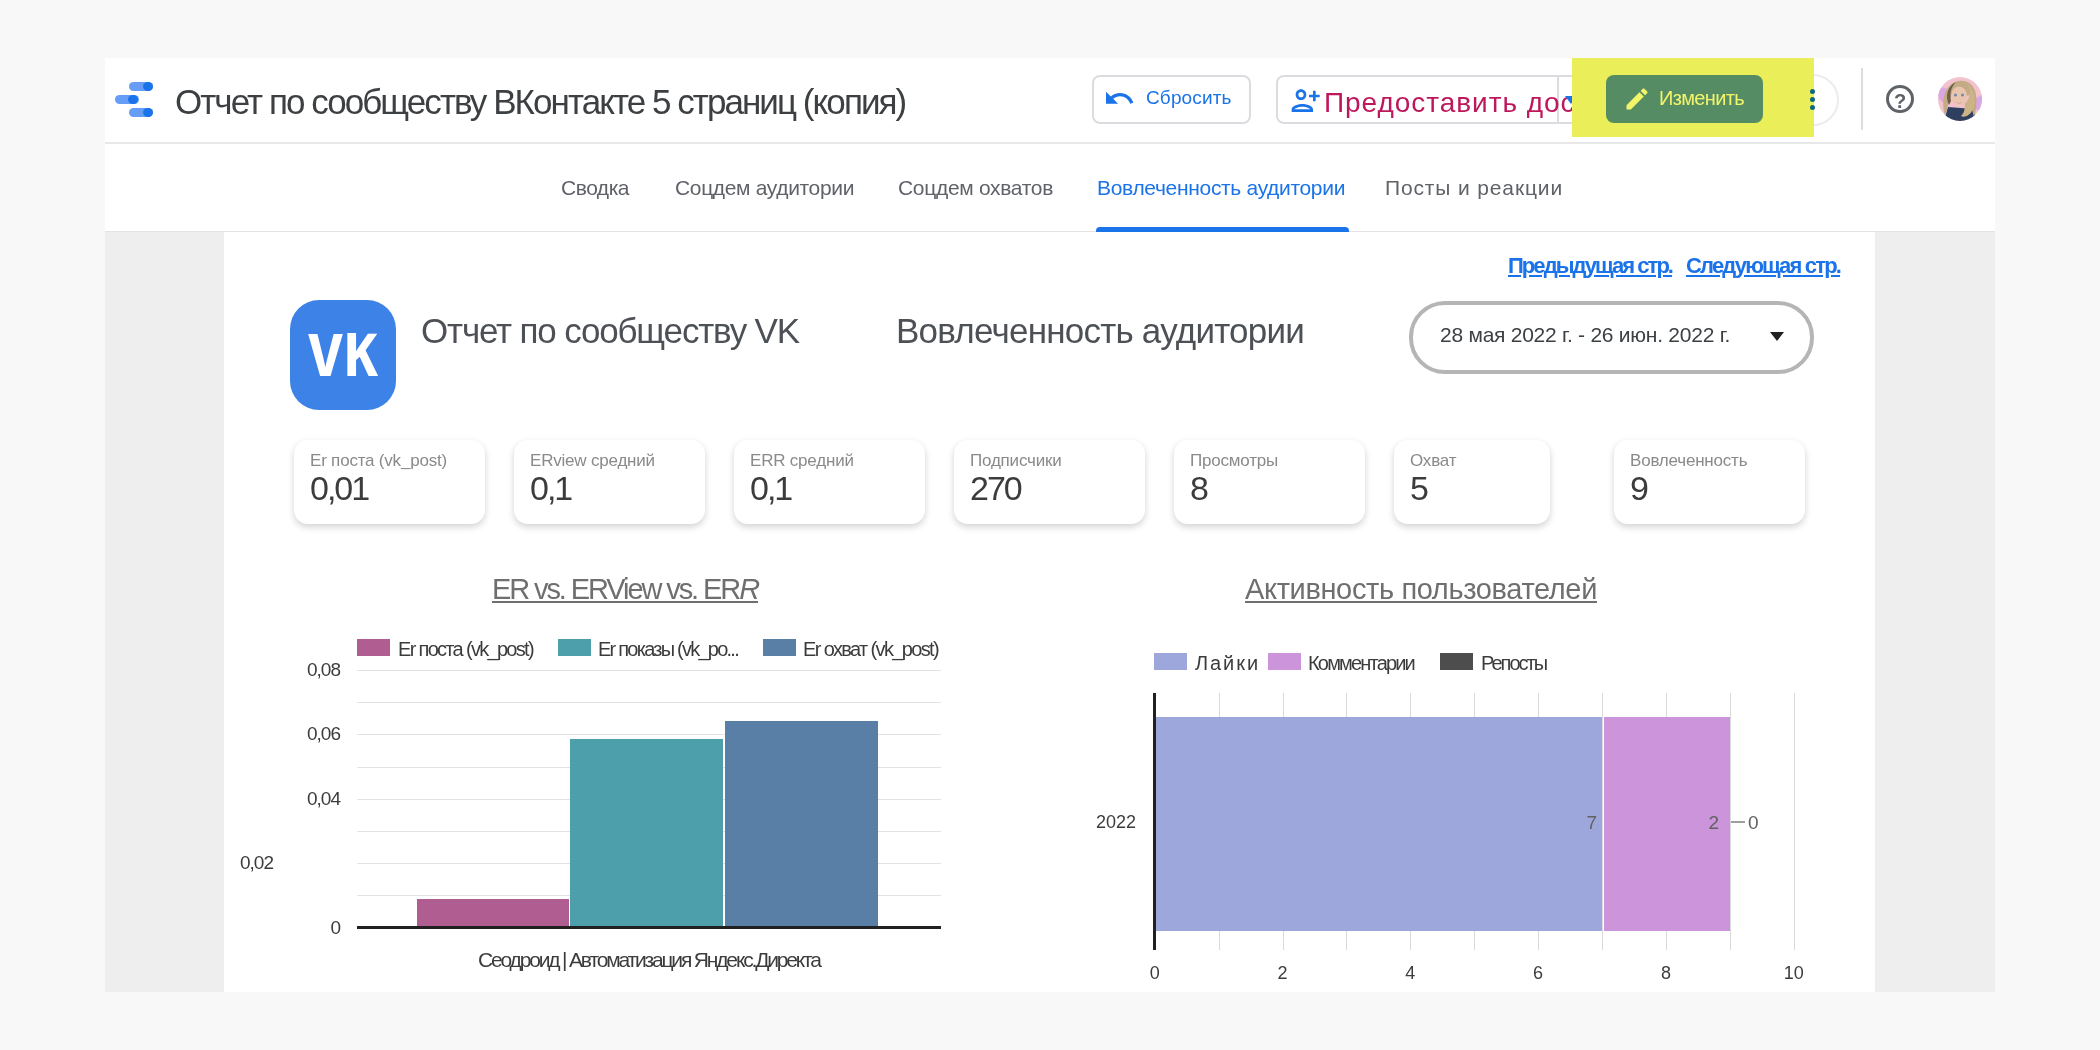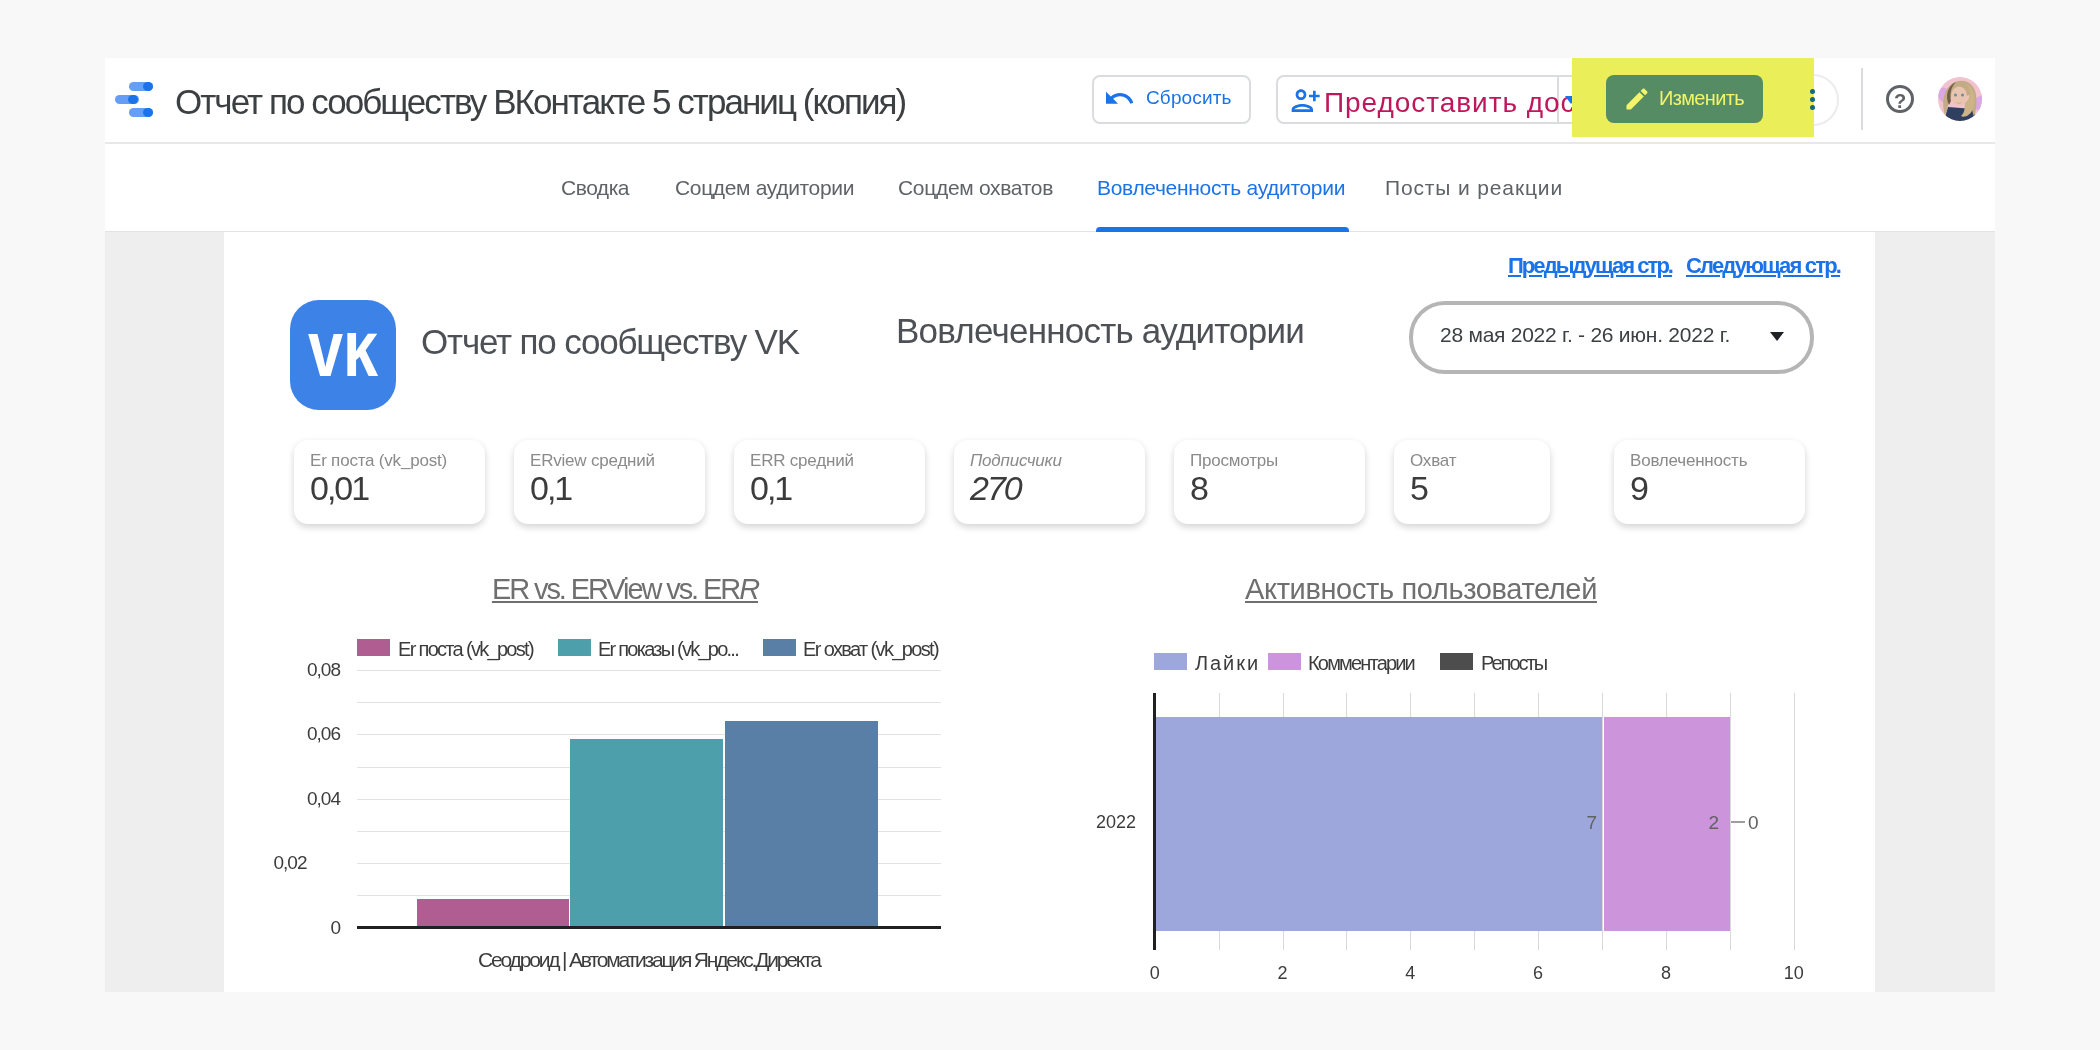--- a/index.html
+++ b/index.html
@@ -89,41 +89,41 @@
 <div class="abs" style="left:290px; top:300px; width:106px; height:110px; background:#3d82e7; border-radius:29px;"></div>
 <svg class="abs" style="left:290px; top:300px;" width="106" height="110" viewBox="0 0 106 110">
   <defs>
       <clipPath id="vkclip">
         <rect x="0" y="33" width="106" height="77"></rect>
       </clipPath>
     </defs>
   <text x="53" y="76" text-anchor="middle" font-family="Liberation Sans, sans-serif" font-weight="bold" font-size="80" fill="#ffffff" textLength="70" lengthAdjust="spacingAndGlyphs" clip-path="url(#vkclip)">vk</text>
  </svg>
 
-<div class="abs" id="pgT1" style="left:421px; top:322px; font-size:35px; color:#4d5156; letter-spacing:-1.17px;">Отчет по сообществу VK</div>
+<div class="abs" id="pgT1" style="left:421px; top:311px; font-size:35px; color:#4d5156; letter-spacing:-1.17px;">Отчет по сообществу VK</div>
 <div class="abs" id="pgT2" style="left:896px; top:311px; font-size:35px; color:#4d5156; letter-spacing:-0.77px;">Вовлеченность аудитории</div>
 
 <div class="abs" style="left:1409px; top:301px; width:405px; height:73px; border:4px solid #b5b5b5; border-radius:36px; background:#fff;"></div>
 <div class="abs" id="dateTxt" style="left:1440px; top:323px; font-size:21px; color:#3c4043; letter-spacing:-0.25px;">28 мая 2022 г. - 26 июн. 2022 г.</div>
 <div class="abs" style="left:1770px; top:332px; width:0; height:0; border-left:7px solid transparent; border-right:7px solid transparent; border-top:9px solid #202124;"></div>
 
 <div id="cards">
     <div class="abs" style="left:294px; top:440px; width:191px; height:84px; background:#fff; border-radius:14px; box-shadow:0 3px 7px rgba(0,0,0,0.18);">
       <div style="position:absolute; left:16px; top:11px; font-size:17px; color:#8a8a8a; white-space:nowrap; letter-spacing:-0.2px;">Er поста (vk_post)</div>
       <div style="position:absolute; left:16px; top:29px; font-size:34px; color:#3c3c3c; letter-spacing:-2px;">0,01</div>
     </div>
     <div class="abs" style="left:514px; top:440px; width:191px; height:84px; background:#fff; border-radius:14px; box-shadow:0 3px 7px rgba(0,0,0,0.18);">
       <div style="position:absolute; left:16px; top:11px; font-size:17px; color:#8a8a8a; white-space:nowrap; letter-spacing:-0.2px;">ERview средний</div>
       <div style="position:absolute; left:16px; top:29px; font-size:34px; color:#3c3c3c; letter-spacing:-2px;">0,1</div>
     </div>
     <div class="abs" style="left:734px; top:440px; width:191px; height:84px; background:#fff; border-radius:14px; box-shadow:0 3px 7px rgba(0,0,0,0.18);">
       <div style="position:absolute; left:16px; top:11px; font-size:17px; color:#8a8a8a; white-space:nowrap; letter-spacing:-0.2px;">ERR средний</div>
       <div style="position:absolute; left:16px; top:29px; font-size:34px; color:#3c3c3c; letter-spacing:-2px;">0,1</div>
     </div>
-    <div class="abs" style="left:954px; top:440px; width:191px; height:84px; background:#fff; border-radius:14px; box-shadow:0 3px 7px rgba(0,0,0,0.18);font-style:italic;">
+    <div class="abs" style="left:954px; top:440px; width:191px; height:84px; background:#fff; border-radius:14px; box-shadow:0 3px 7px rgba(0,0,0,0.18);">
       <div style="position:absolute; left:16px; top:11px; font-size:17px; color:#8a8a8a; white-space:nowrap; letter-spacing:-0.2px;">Подписчики</div>
       <div style="position:absolute; left:16px; top:29px; font-size:34px; color:#3c3c3c; letter-spacing:-2px;">270</div>
     </div>
     <div class="abs" style="left:1174px; top:440px; width:191px; height:84px; background:#fff; border-radius:14px; box-shadow:0 3px 7px rgba(0,0,0,0.18);">
       <div style="position:absolute; left:16px; top:11px; font-size:17px; color:#8a8a8a; white-space:nowrap; letter-spacing:-0.2px;">Просмотры</div>
       <div style="position:absolute; left:16px; top:29px; font-size:34px; color:#3c3c3c; letter-spacing:-2px;">8</div>
     </div>
     <div class="abs" style="left:1394px; top:440px; width:156px; height:84px; background:#fff; border-radius:14px; box-shadow:0 3px 7px rgba(0,0,0,0.18);">
       <div style="position:absolute; left:16px; top:11px; font-size:17px; color:#8a8a8a; white-space:nowrap; letter-spacing:-0.2px;">Охват</div>
       <div style="position:absolute; left:16px; top:29px; font-size:34px; color:#3c3c3c; letter-spacing:-2px;">5</div>
@@ -147,21 +147,21 @@
     <div class="abs" style="left:357px; top:702.2px; width:584px; height:1px; background:#e2e2e2;"></div>
     <div class="abs" style="left:357px; top:734.4px; width:584px; height:1px; background:#e2e2e2;"></div>
     <div class="abs" style="left:357px; top:766.6px; width:584px; height:1px; background:#e2e2e2;"></div>
     <div class="abs" style="left:357px; top:798.8px; width:584px; height:1px; background:#e2e2e2;"></div>
     <div class="abs" style="left:357px; top:831.0px; width:584px; height:1px; background:#e2e2e2;"></div>
     <div class="abs" style="left:357px; top:863.1px; width:584px; height:1px; background:#e2e2e2;"></div>
     <div class="abs" style="left:357px; top:895.3px; width:584px; height:1px; background:#e2e2e2;"></div>
     <div class="abs" style="left:240px; top:659px; width:100px; text-align:right; font-size:19px; color:#3c3c3c; letter-spacing:-1px;">0,08</div>
     <div class="abs" style="left:240px; top:723.4px; width:100px; text-align:right; font-size:19px; color:#3c3c3c; letter-spacing:-1px;">0,06</div>
     <div class="abs" style="left:240px; top:787.8px; width:100px; text-align:right; font-size:19px; color:#3c3c3c; letter-spacing:-1px;">0,04</div>
-    <div class="abs" style="left:240px; top:852.1px; width:100px; text-align:center; font-size:19px; color:#3c3c3c; letter-spacing:-1px;">0,02</div>
+    <div class="abs" style="left:240px; top:852.1px; width:100px; text-align:left; font-size:19px; color:#3c3c3c; letter-spacing:-1px;">0,02</div>
     <div class="abs" style="left:240px; top:916.5px; width:100px; text-align:right; font-size:19px; color:#3c3c3c; letter-spacing:-1px;">0</div>
     <div class="abs" style="left:417px; top:899px; width:152px; height:28px; background:#b05e91;"></div>
     <div class="abs" style="left:570px; top:739px; width:153px; height:188px; background:#4c9fab;"></div>
     <div class="abs" style="left:725px; top:721px; width:153px; height:206px; background:#597fa6;"></div>
     <div class="abs" style="left:357px; top:926px; width:584px; height:3px; background:#212121;"></div>
   </div>
 <div class="abs" id="xT" style="left:478px; top:948px; font-size:21px; color:#3c3c3c; letter-spacing:-2.16px;">Сеодроид | Автоматизация Яндекс.Директа</div>
 
 <div class="abs" style="left:1100px; top:573px; width:642px; text-align:center; font-size:29px; color:#6f6f6f;"><span id="chT2" style="text-decoration:underline; letter-spacing:-0.36px;">Активность пользователей</span></div>
 <div class="abs" style="left:1154px; top:653px; width:33px; height:17px; background:#9ea7dc;"></div>

